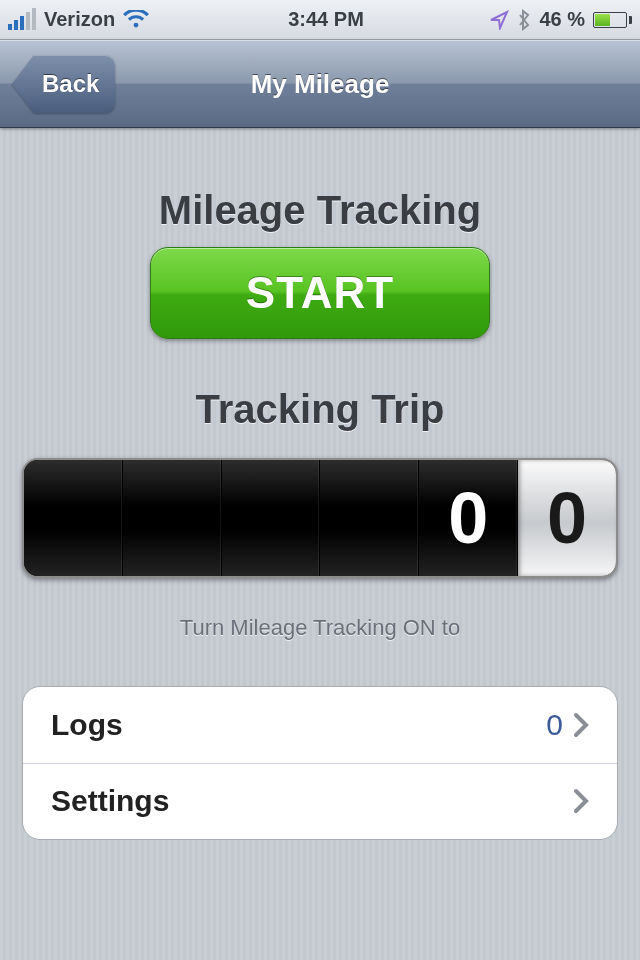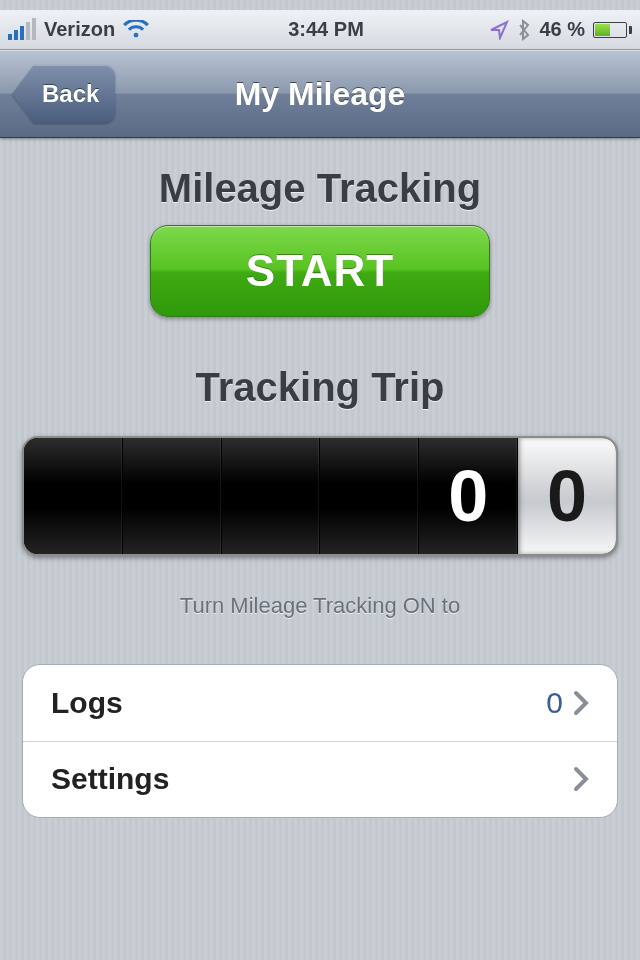--- a/index.html
+++ b/index.html
@@ -8,21 +8,21 @@
     background: repeating-linear-gradient(90deg, #c9ced5 0 3px, #c3c8cf 3px 6px);
     display: flex; flex-direction: column;
   }
 
   
   .status-bar {
     height: 40px;
     background: linear-gradient(#eef1f5, #d6dae1);
     border-bottom: 1px solid #9fa5ad;
     display: flex; align-items: center; justify-content: space-between;
-    padding: 0 8px; font-size: 20px; font-weight: 600; color: #3a3f46; margin-top: 10px;
+    padding: 0 8px; font-size: 20px; font-weight: 600; color: #3a3f46;
   }
   .status-left, .status-right { display: flex; align-items: center; gap: 8px; }
   .signal-bars { display: flex; align-items: flex-end; gap: 2px; height: 20px; }
   .signal-bars span { width: 4px; background: #2a6fbf; display: inline-block; }
   .signal-bars span.dim { background: #b4b9c0; }
   .wifi-icon, .loc-icon, .bt-icon { display:inline-flex; }
   .battery { display:flex; align-items:center; gap:2px; }
   .battery-body { width: 34px; height: 16px; border:1.5px solid #3a3f46; border-radius:2px; position:relative; }
   .battery-fill { position:absolute; left:1px; top:1px; bottom:1px; width:46%; background: linear-gradient(#9be04a,#5bb31e); }
   .battery-cap { width:3px; height:8px; background:#3a3f46; border-radius:0 1px 1px 0; }
@@ -32,21 +32,21 @@
     height: 88px;
     background: linear-gradient(#b8c3d3, #8b99ad 49%, #70809a 50%, #5a6a85);
     border-top: 1px solid #d8dee8;
     border-bottom: 1px solid #2f3a4a;
     position: relative;
     display:flex; align-items:center; justify-content:center;
     box-shadow: 0 1px 3px rgba(0,0,0,.4);
     text-align: right;
   }
   .nav-title {
-    color: #fff; font-size: 32px; font-weight: 700;
+    color: #fff; font-size: 26px; font-weight: 700;
     text-shadow: 0 -1px 0 rgba(0,0,0,.55);
   }
   .back-btn {
     position:absolute; left:12px; top:50%; transform: translateY(-50%);
     height:58px; display:flex; align-items:center;
     color:#fff; font-size:24px; font-weight:700;
     text-shadow:0 -1px 0 rgba(0,0,0,.5);
     filter: drop-shadow(0 1px 1px rgba(0,0,0,.3));
     cursor:pointer;
   }
@@ -64,20 +64,21 @@
     box-shadow: inset 0 1px 0 rgba(255,255,255,.25);
   }
 
   
   .main { flex:1; padding: 28px 22px 22px; display:flex; flex-direction:column; }
 
   .section-title {
     text-align:center; font-size:40px; font-weight:700; color:#3a3d41;
     text-shadow: 0 1px 0 rgba(255,255,255,.7);
     margin-bottom: 14px;
+    margin-top: 32px;
   }
 
   .start-btn {
     align-self:center;
     width: 340px; height: 92px;
     border-radius: 18px;
     border: 1px solid #2f7a16;
     background: linear-gradient(#7ed94b 0%, #58c322 48%, #3fab12 52%, #2f990a 100%);
     box-shadow: inset 0 1px 0 rgba(255,255,255,.5), 0 2px 4px rgba(0,0,0,.35);
     color:#fff; font-size:44px; font-weight:800; letter-spacing:1px;

